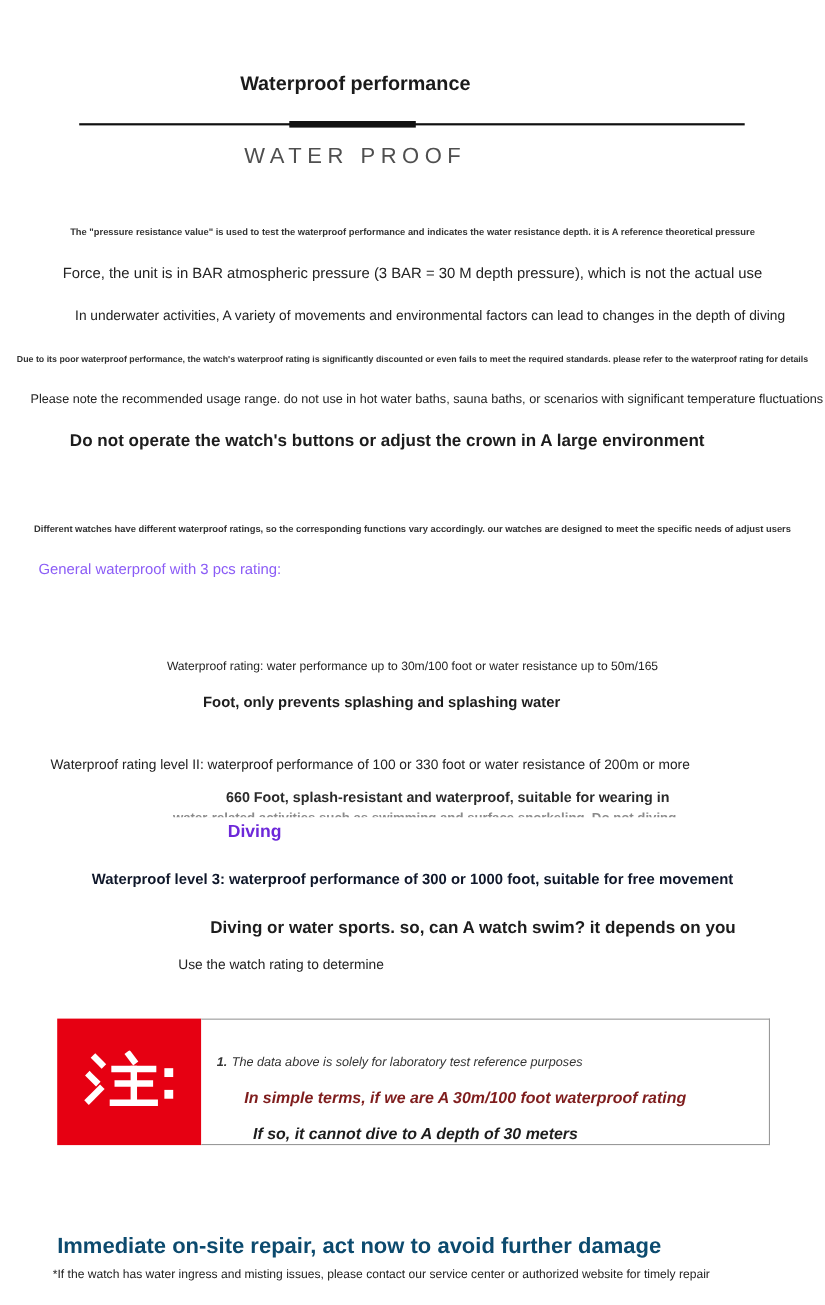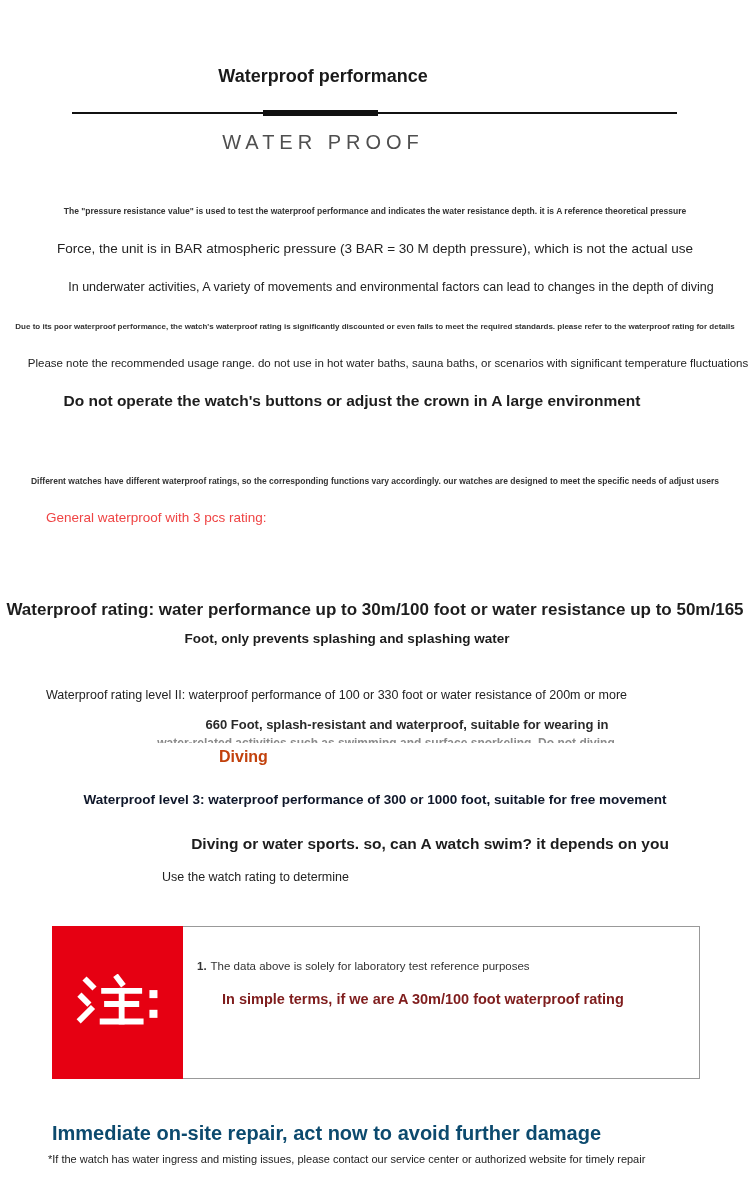--- a/index.html
+++ b/index.html
@@ -19,36 +19,36 @@
 
   
   .p-tiny{font-size:8.5px;font-weight:700;color:#333;}
   .p1{top:206px;}
   .p2{top:241px;font-size:13.5px;color:#222;}
   .p3{top:280px;font-size:12.5px;color:#222;transform:translateX(16px);}
   .p4{top:322px;font-size:8px;}
   .p5{top:357px;font-size:11.5px;color:#222;transform:translateX(13px);}
   .p6{top:392px;font-size:15.5px;font-weight:700;color:#1d1d1d;transform:translateX(-23px);}
   .p7{top:476px;}
-  .p8{top:510px;left:46px;font-size:13.5px;color:#ef4444;}
+  .p8{top:510px;left:35px;font-size:13.5px;color:#8b5cf6;}
 
   
-  .r1a{top:600px;font-size:17px;font-weight:700;color:#1d1d1d;}
+  .r1a{top:600px;font-size:11px;font-weight:400;color:#1d1d1d;}
   .r1b{top:631px;font-size:13.5px;font-weight:700;color:#1d1d1d;transform:translateX(-28px);}
   .r2a{top:688px;left:46px;font-size:12.5px;color:#222;}
   .r2b{top:717px;font-size:13px;font-weight:700;color:#2a2a2a;transform:translateX(32px);}
   .clip-line{top:737px;left:140px;width:492px;height:6px;overflow:hidden;color:#8a8a8a;
     font-size:12px;font-weight:700;line-height:13px;text-align:center;}
-  .diving{top:748px;left:219px;font-size:16px;font-weight:700;color:#c2410c;}
+  .diving{top:748px;left:207px;font-size:16px;font-weight:700;color:#6d28d9;}
   .r3a{top:792px;font-size:13.5px;font-weight:700;color:#0f172a;}
   .r3b{top:835px;font-size:15.5px;font-weight:700;color:#1d1d1d;transform:translateX(55px);}
   .r3c{top:870px;left:162px;font-size:12.5px;color:#222;}
 
   
-  .note-box{top:926px;left:52px;width:648px;height:153px;display:flex;}
+  .note-box{top:926px;left:52px;width:648px;height:115px;display:flex;font-style:italic;}
   .note-red{width:131px;height:100%;display:flex;align-items:center;justify-content:center;flex:none;}
   .note-white{flex:1;position:relative;border:1px solid #999;border-left:none;background:#fff;}
   .note-item1{position:absolute;top:21px;left:14px;font-size:11.5px;color:#333;white-space:nowrap;}
   .note-item1 .num{font-weight:700;margin-right:4px;}
   .note-b2{position:absolute;top:49px;left:39px;font-size:14.5px;font-weight:700;color:#7f1d1d;white-space:nowrap;}
   .note-b3{position:absolute;top:81px;left:47px;font-size:14.5px;font-weight:700;color:#1d1d1d;white-space:nowrap;}
   .sr{position:absolute;opacity:0;font-size:2px;pointer-events:none;}
 
   
   .f1{top:1153px;left:48px;font-size:11px;color:#222;}
@@ -97,17 +97,18 @@
         <line x1="39" y1="65" x2="91" y2="65"></line>
         <line x1="65" y1="23" x2="65" y2="65"></line>
         <rect x="103" y="22" width="11" height="11" stroke="none"></rect>
         <rect x="103" y="49" width="11" height="11" stroke="none"></rect>
       </g>
     </svg>
   </div>
   <div class="note-white">
     <p class="note-item1"><span class="num">1.</span><span>The data above is solely for laboratory test reference purposes</span></p>
     <p class="note-b2">In simple terms, if we are A 30m/100 foot waterproof rating</p>
+    <p class="note-b3">If so, it cannot dive to A depth of 30 meters</p>
   </div>
 </div>
 
 <p class="abs f1">*If the watch has water ingress and misting issues, please contact our service center or authorized website for timely repair</p>
 <p class="abs f2">Immediate on-site repair, act now to avoid further damage</p>
 
 </body></html>

